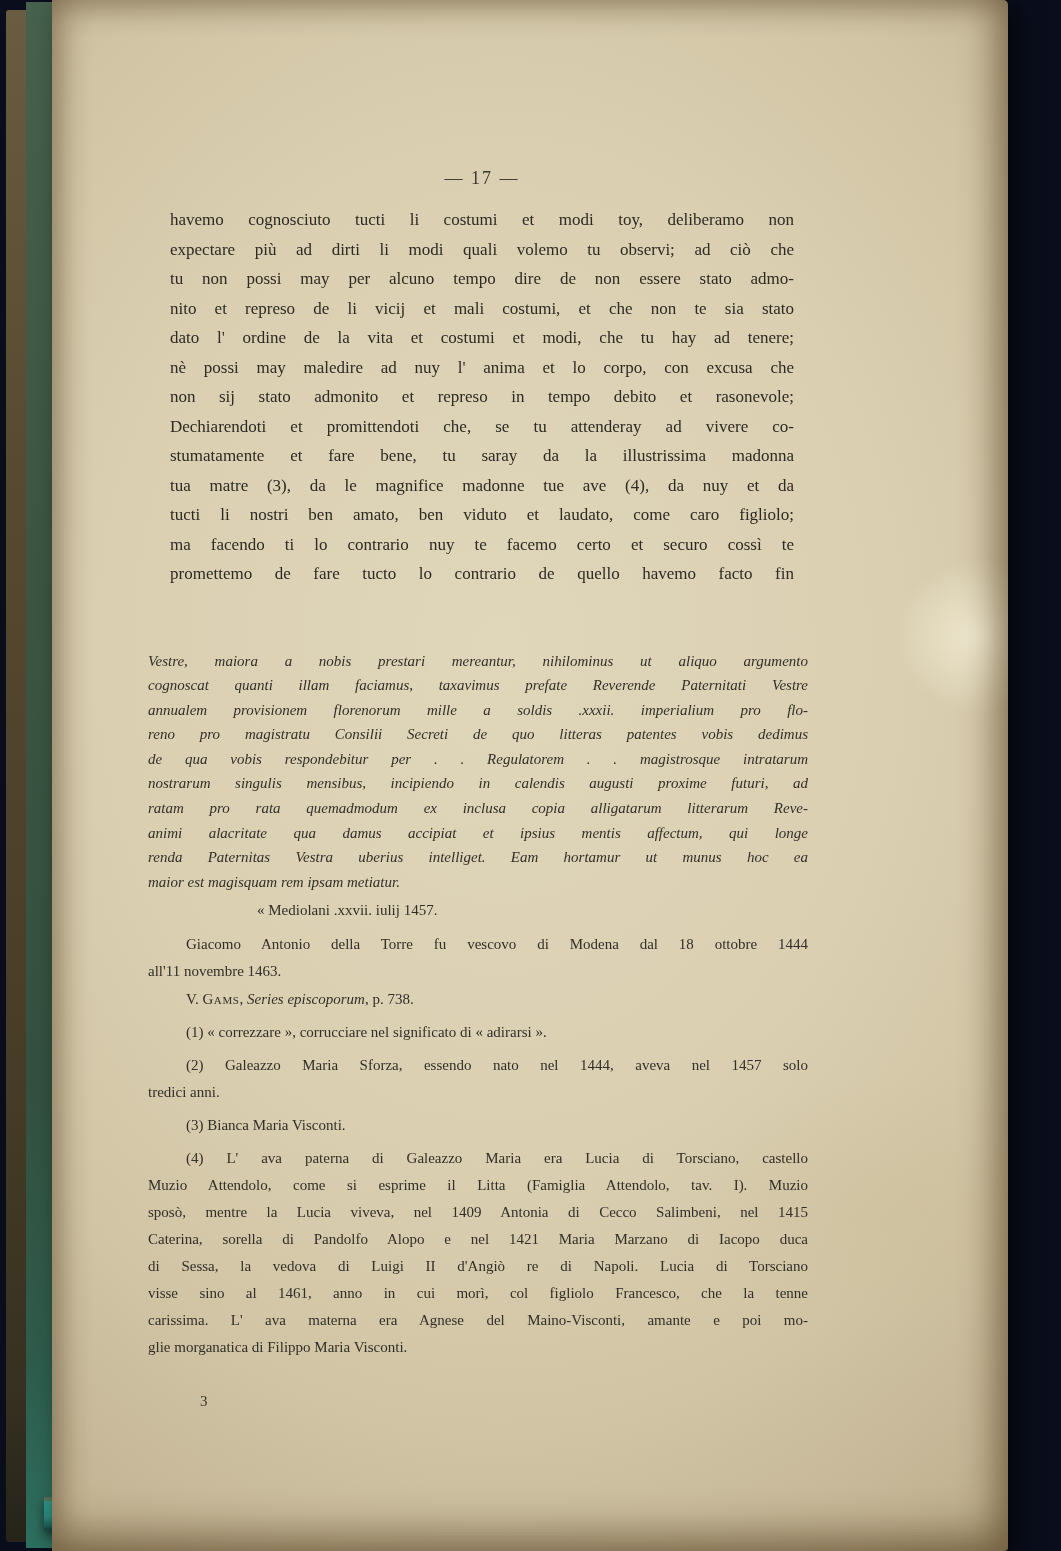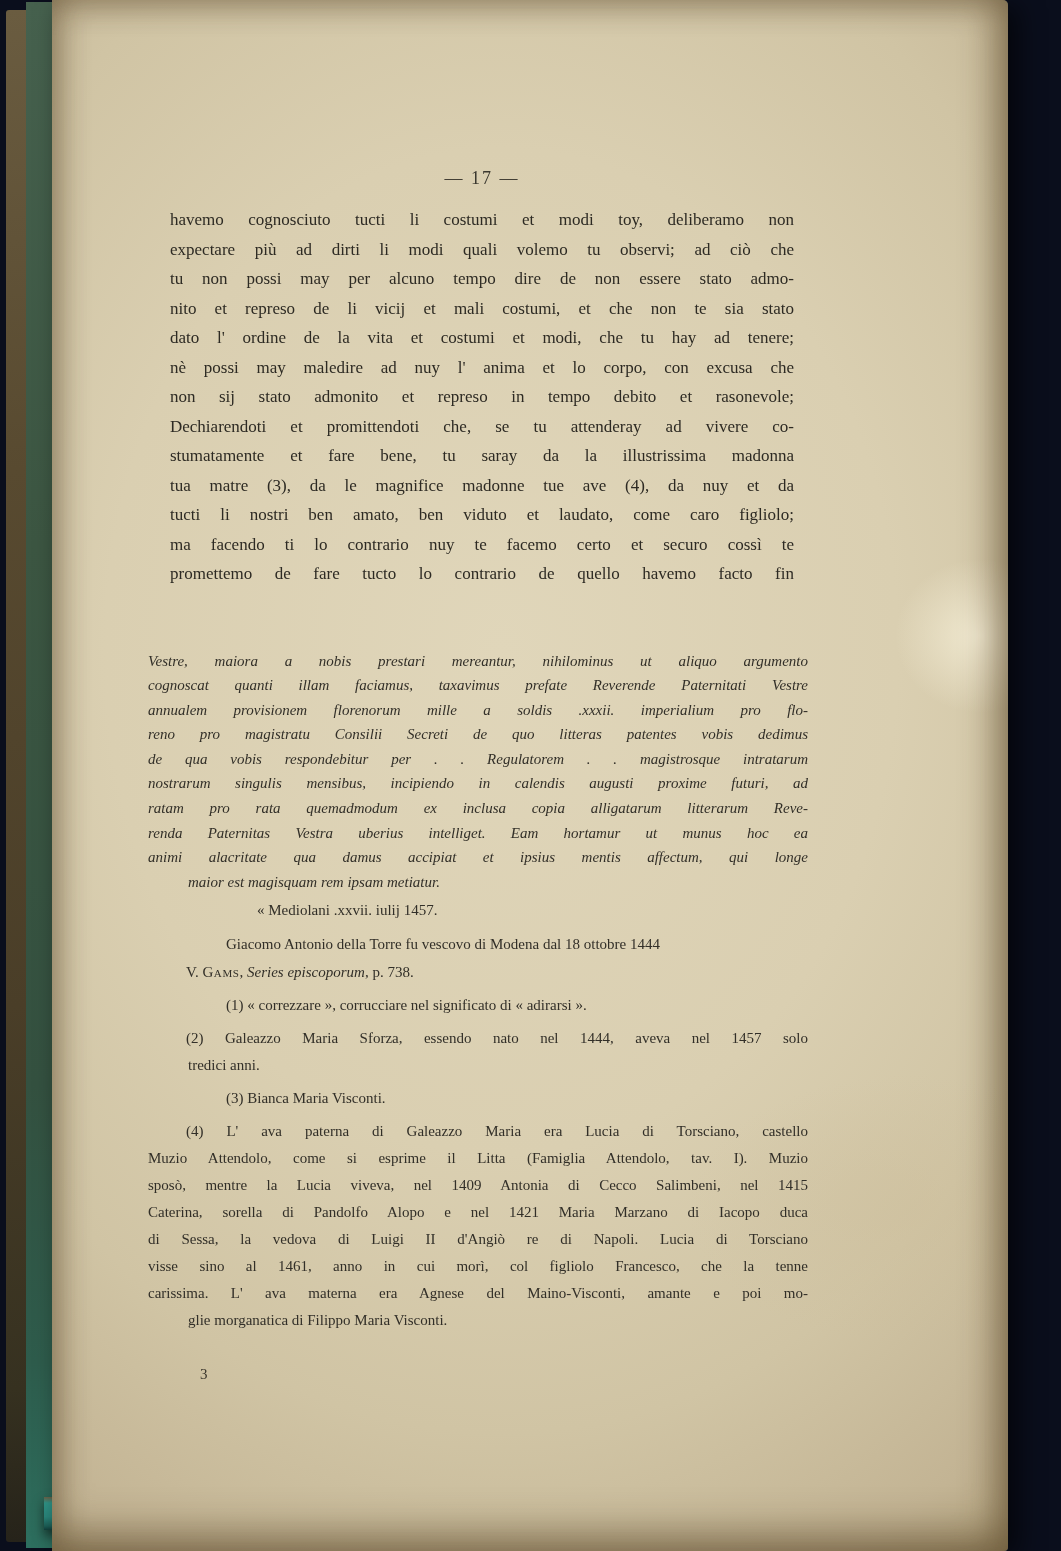--- a/index.html
+++ b/index.html
@@ -58,21 +58,21 @@
     color: #2d2a23;
   }
   .justify-all .tline { text-align: justify; text-align-last: justify; }
 
   .fn-area {
     margin: 60px 0 0 96px; width: 660px;
     font-size: 15px;
     color: #322f28;
   }
   .justify .tline { text-align: justify; text-align-last: justify; }
-  .justify .tline:last-child { text-align-last: left; margin-left: 40px; }
+  .justify .tline:last-child { text-align-last: left; }
   .indent-first .tline:first-child { text-indent: 38px; }
 
   .latin { line-height: 24.6px; font-style: italic; }
   .dateline { margin-top: 4px; padding-left: 109px; line-height: 25px; }
   .sigline { text-align: right; padding-right: 20px; line-height: 25px; margin-top: 2px; }
   .lower { margin-top: 8px; line-height: 27px; }
   .biblio { line-height: 27px; text-indent: 38px; margin-top: 1px; }
   .sc { font-variant: small-caps; letter-spacing: 0.6px; }
   .it { font-style: italic; text-align: right; }
   .note { margin-top: 6px; line-height: 27px; }
@@ -108,30 +108,31 @@
 
     <div class="fn-area">
       <div class="fn-block latin justify">
           <div class="tline">Vestre, maiora a nobis prestari mereantur, nihilominus ut aliquo argumento</div>
           <div class="tline">cognoscat quanti illam faciamus, taxavimus prefate Reverende Paternitati Vestre</div>
           <div class="tline">annualem provisionem florenorum mille a soldis .xxxii. imperialium pro flo-</div>
           <div class="tline">reno pro magistratu Consilii Secreti de quo litteras patentes vobis dedimus</div>
           <div class="tline">de qua vobis respondebitur per . . Regulatorem . . magistrosque intratarum</div>
           <div class="tline">nostrarum singulis mensibus, incipiendo in calendis augusti proxime futuri, ad</div>
           <div class="tline">ratam pro rata quemadmodum ex inclusa copia alligatarum litterarum Reve-</div>
+          <div class="tline">animi alacritate qua damus accipiat et ipsius mentis affectum, qui longe</div>
           <div class="tline">renda Paternitas Vestra uberius intelliget.  Eam hortamur ut munus hoc ea</div>
-          <div class="tline">animi alacritate qua damus accipiat et ipsius mentis affectum, qui longe</div>
           <div class="tline">maior est magisquam rem ipsam metiatur.</div>
         </div>
 
       <div class="dateline">« Mediolani .xxvii. iulij 1457.</div>
 
 
       <div class="fn-block lower justify indent-first">
           <div class="tline">Giacomo Antonio della Torre fu vescovo di Modena dal 18 ottobre 1444</div>
+          <div class="tline">all'11 novembre 1463.</div>
         </div>
 
       <div class="biblio"><span>V. </span><span class="sc">Gams</span><span>, </span><span class="it">Series episcoporum</span><span>, p. 738.</span></div>
 
       <div class="fn-block note justify indent-first">
           <div class="tline">(1) « correzzare », corrucciare nel significato di « adirarsi ».</div>
         </div>
       <div class="fn-block note justify indent-first">
           <div class="tline">(2) Galeazzo Maria Sforza, essendo nato nel 1444, aveva nel 1457 solo</div>
           <div class="tline">tredici anni.</div>

